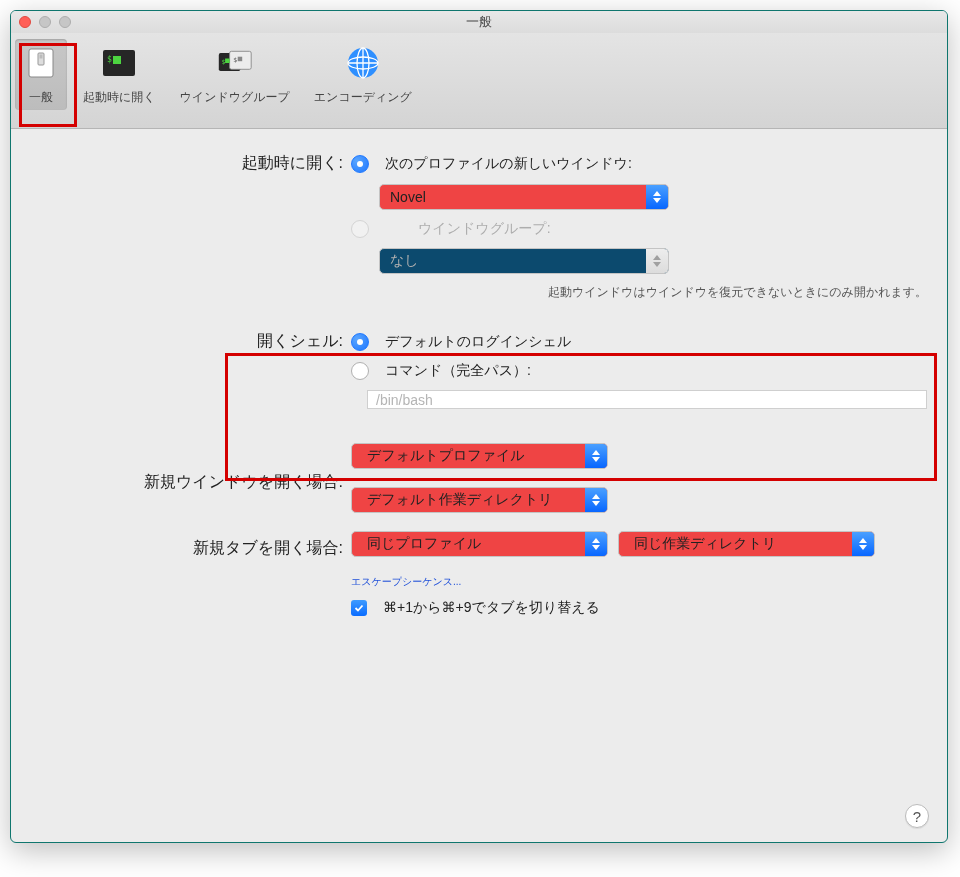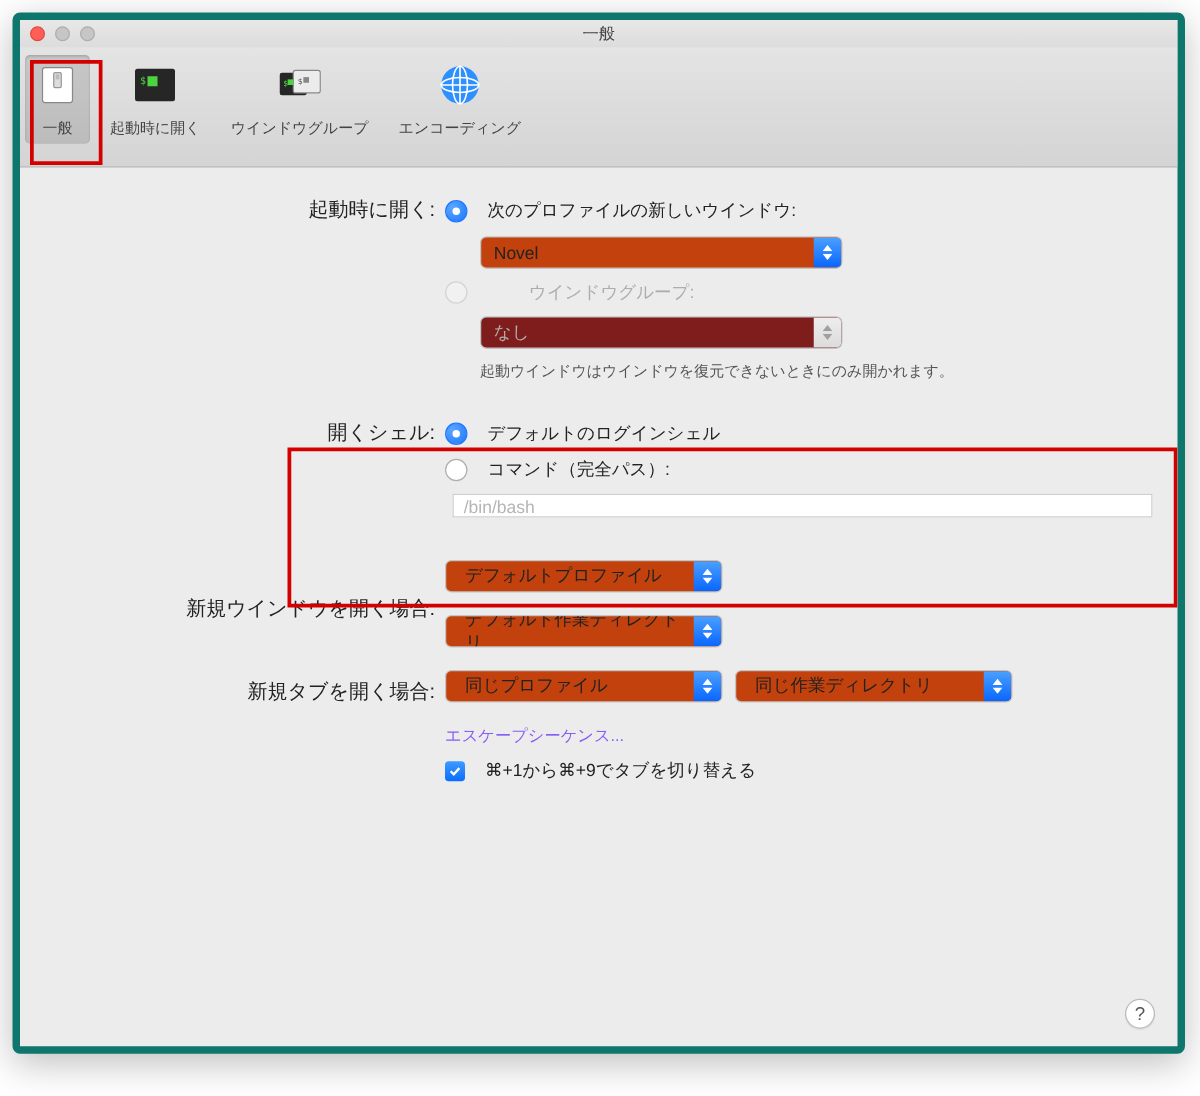--- a/index.html
+++ b/index.html
@@ -7,21 +7,21 @@
     font-family: -apple-system, "Hiragino Kaku Gothic ProN", "Helvetica Neue", sans-serif;
     background: #fff;
     width: 960px;
     height: 877px;
     padding: 10px;
   }
   .window {
     width: 938px;
     height: 833px;
     background: #ececec;
-    border: 6px solid #0f766e;
+    border: 1px solid #0f766e;
     border-radius: 6px;
     box-shadow: 0 8px 30px rgba(0,0,0,0.25);
     position: relative;
     overflow: hidden;
   }
   .titlebar {
     height: 22px;
     display: flex;
     align-items: center;
     padding: 0 8px;
@@ -83,56 +83,56 @@
     margin-right: 6px; flex-shrink:0;
   }
   .radio.on {
     background: radial-gradient(circle at 30% 30%, #5aa6ff, #1f78ff);
     border-color: #1f78ff;
   }
   .radio.on::after { content:""; width:6px; height:6px; background:#fff; border-radius:50%; }
   .radio.disabled { background: #f1f1f1; border-color: #d4d4d4; }
   .disabled-text { color: #adadad; margin-left: 33px; }
   .select {
-    height: 26px; background: #c2410c; border: 1px solid #c4c4c4;
+    height: 26px; background: #ef4444; border: 1px solid #c4c4c4;
     border-radius: 5px; display: inline-flex; align-items: center;
     padding: 0 0 0 10px; font-size: 14px; color: #222;
     position: relative; overflow:hidden;
   }
-  .select.disabled { color:#b0b0b0; background:#7f1d1d;}
+  .select.disabled { color:#b0b0b0; background:#0c4a6e;}
   .select .caret {
     width: 22px; height: 100%; background: linear-gradient(#4aa0ff,#0866ff);
     display: flex; flex-direction: column; align-items: center; justify-content: center;
     gap: 2px; margin-left: auto;
   }
   .select .caret.grey { background: linear-gradient(#ededed,#dcdcdc); }
   .select .caret svg { display:block; }
   .textfield {
     height: 19px; background: #fff; border: 1px solid #cfcfcf;
     padding: 0 8px; font-size: 14px; color: #b5b5b5;
     display:flex; align-items:center;
   }
   .hint { font-size: 12px; color:#555; }
   .checkbox {
     width: 16px; height: 16px; border-radius: 3px;
     background: linear-gradient(#3e9bff,#0a6cff);
     display:inline-flex; align-items:center; justify-content:center;
     margin-right:6px; flex-shrink:0;
   }
   .checkbox svg { display:block; }
-  .link { color:#8b5cf6; font-size:13px;}
+  .link { color:#1d4ed8; font-size:10px;}
   .help-btn {
     position:absolute; bottom:14px; right:18px;
     width:24px; height:24px; border-radius:50%;
     background:#fff; border:1px solid #bbb;
     display:flex; align-items:center; justify-content:center;
     font-size:15px; color:#555;
     box-shadow: 0 1px 1px rgba(0,0,0,0.08);
   }
-  .section-dropdowns .select { width: 222px; margin-bottom:8px;padding-left:15px;}
+  .section-dropdowns .select { width: 257px; margin-bottom:8px;padding-left:15px;}
   .section-dropdowns .select .txt{flex:1;}
 </style>
 </head>
 <body>
 
 <div class="window">
 
   <div class="titlebar">
     <div class="traffic">
       <div class="tl close"></div>
@@ -235,21 +235,21 @@
               </svg>
             <svg width="8" height="5">
                 <polygon points="0,0 8,0 4,5" fill="#a0a0a0"></polygon>
               </svg>
           </span>
         </div>
       </div>
     </div>
     <div class="row">
       <div class="label-col"></div>
-      <div class="ctrl-col" style="padding-left:28px;">
+      <div class="ctrl-col" style="padding-left:28px;justify-content:flex-end;">
         <span class="hint">起動ウインドウはウインドウを復元できないときにのみ開かれます。</span>
       </div>
     </div>
 
     <div style="height:20px;"></div>
 
     <div class="row">
       <div class="label-col">開くシェル:</div>
       <div class="ctrl-col">
         <span class="radio on"></span>

